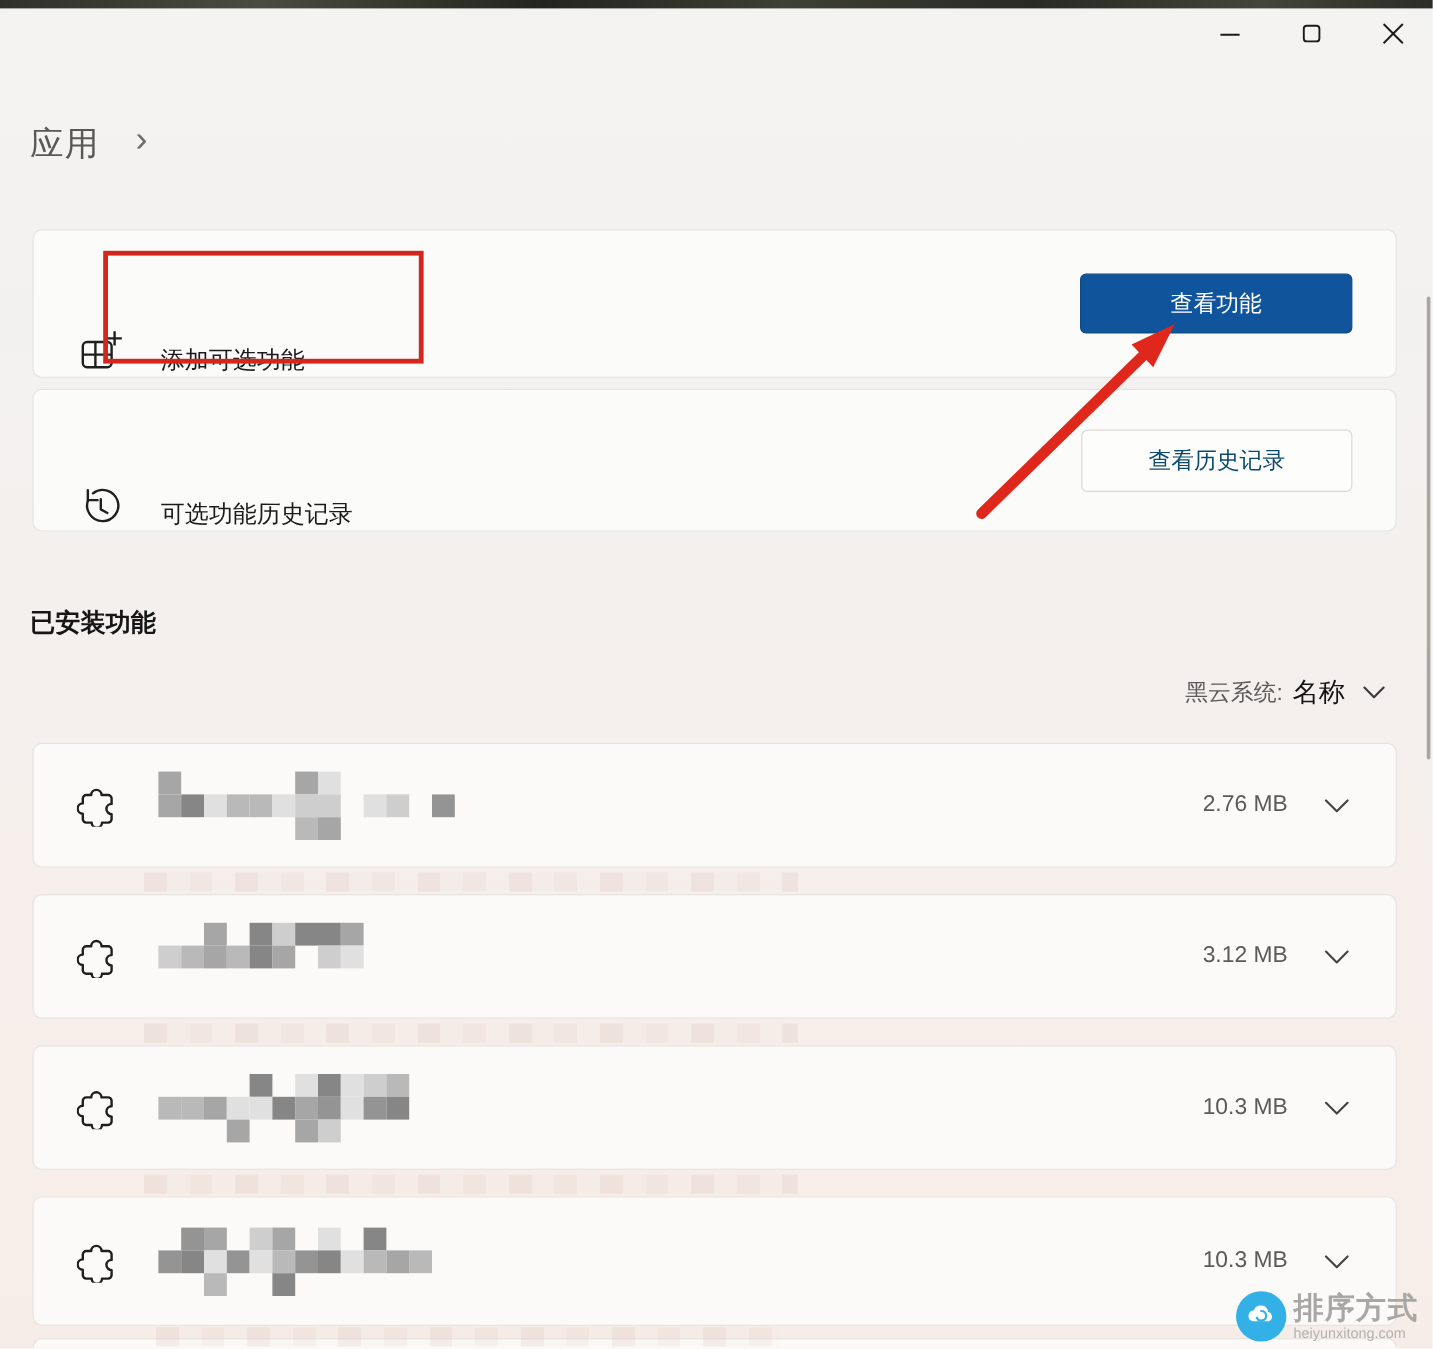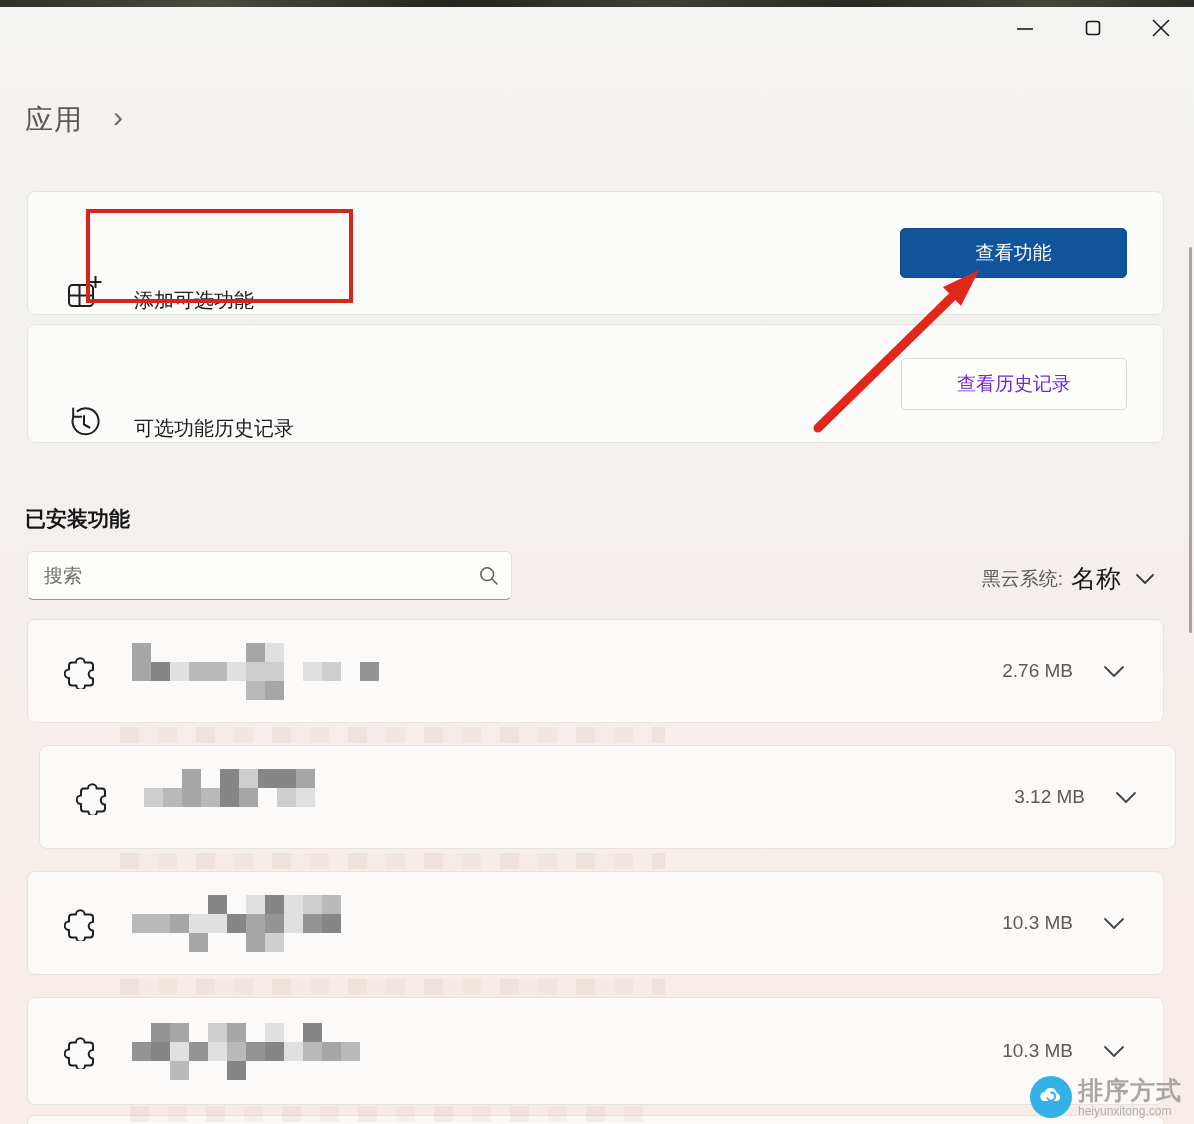--- a/index.html
+++ b/index.html
@@ -27,37 +27,37 @@
 
   
   .card{ position:absolute; left:27px; width:1137px; background:#fbfbfa; border:1px solid #e6e3e0; border-radius:8px; }
   .card-1{ top:191px; height:124px; }
   .card-2{ top:324px; height:119px; }
   .card-inner{ position:absolute; inset:0; display:flex; align-items:flex-end; padding:0 36px; }
   .card-icon{ width:40px; height:40px; flex:0 0 auto; display:flex; align-items:center; justify-content:center; }
   .card-label{ margin-left:30px; font-size:20px; color:#1b1b1b; }
   .btn{ position:absolute; right:36px; top:50%; transform:translateY(-50%); border-radius:5px; font-size:19px; cursor:pointer; font-family:"Liberation Sans",sans-serif; }
   .btn-primary{ width:227px; height:50px; background:#10549b; color:#ffffff; border:1px solid #0d4a8a; }
-  .btn-secondary{ width:226px; height:52px; background:#fdfdfc; color:#6d28d9; border:1px solid #dbd8d5; }
+  .btn-secondary{ width:226px; height:52px; background:#fdfdfc; color:#0c4a6e; border:1px solid #dbd8d5; }
 
   
   .section-heading{ position:absolute; left:25px; top:505px; font-size:21px; font-weight:600; color:#161616; }
   .search-box{ position:absolute; left:27px; top:551px; width:485px; height:49px; background:#fdfdfc;
     border:1px solid #e2dfdc; border-bottom:1px solid #9a9795; border-radius:6px; display:flex; align-items:center; }
   .search-box input{ flex:1; height:100%; border:none; outline:none; background:transparent; font-size:19px; color:#1a1a1a; padding:0 16px; font-family:"Liberation Sans",sans-serif; }
   .search-box input::placeholder{ color:#6f6d6b; }
   .search-icon-wrap{ width:44px; display:flex; justify-content:center; cursor:pointer; }
   .sort{ position:absolute; top:562px; right:39px; display:flex; align-items:center; cursor:pointer; }
   .sort-label{ font-size:19px; color:#5d5b59; margin-right:8px; }
-  .sort-value{ font-size:25px; color:#141414; }
+  .sort-value{ font-size:22px; color:#141414; }
   .sort svg{ margin-left:14px; }
 
   
   .row-card{ position:absolute; left:27px; width:1137px; height:104px; background:#fbfaf8; border:1px solid #e7e3df; border-radius:8px; }
-  .row-1{ top:619px; } .row-2{ top:745px;margin-left:12px; } .row-3{ top:871px; } .row-4{ top:997px; height:108px; }
+  .row-1{ top:619px; } .row-2{ top:745px; } .row-3{ top:871px; } .row-4{ top:997px; height:108px; }
   .row-partial{ top:1115px; height:9px; border-bottom:none; border-radius:8px 8px 0 0; background:#fbfaf8; }
   .row-inner{ position:absolute; inset:0; display:flex; align-items:center; padding:0 38px 0 36px; }
   .puzzle-wrap{ width:36px; height:36px; flex:0 0 auto; margin-right:32px; }
   .mosaic{ display:flex; flex-direction:column; }
   .mrow{ display:flex; height:19px; }
   .mrow + .mrow{ margin-top:0; }
   .mcell{ width:19px; height:19px; flex:0 0 auto; }
   .row-size{ margin-left:auto; font-size:19px; color:#5c5a58; }
   .row-expand{ margin-left:30px; background:none; border:none; cursor:pointer; display:flex; align-items:center; }
 
@@ -136,29 +136,20 @@
           <polyline points="19,13 19,21.5 24.5,24.5" fill="none" stroke="#1f1f1f" stroke-width="2" stroke-linecap="round" stroke-linejoin="round"></polyline>
         </svg>
       </span>
       <span class="card-label">可选功能历史记录</span>
       <button class="btn btn-secondary">查看历史记录</button>
     </div>
   </div>
 
   <div class="section-heading">已安装功能</div>
 
-  <div class="search-box">
-    <input type="text" placeholder="搜索" style="">
-    <span class="search-icon-wrap">
-      <svg width="22" height="22" viewBox="0 0 22 22">
-        <circle cx="9.2" cy="9.2" r="6.4" fill="none" stroke="#5f5d5b" stroke-width="1.5"></circle>
-        <line x1="14" y1="14" x2="19" y2="19" stroke="#5f5d5b" stroke-width="1.5" stroke-linecap="round"></line>
-      </svg>
-    </span>
-  </div>
 
   <div class="sort">
     <span class="sort-label">黑云系统:</span>
     <span class="sort-value">名称</span>
     <svg width="20" height="12" viewBox="0 0 20 12">
       <polyline points="2,2 10,10 18,2" fill="none" stroke="#3a3a3a" stroke-width="1.8" stroke-linecap="round" stroke-linejoin="round"></polyline>
     </svg>
   </div>
 
   <div class="row-card row-1">

